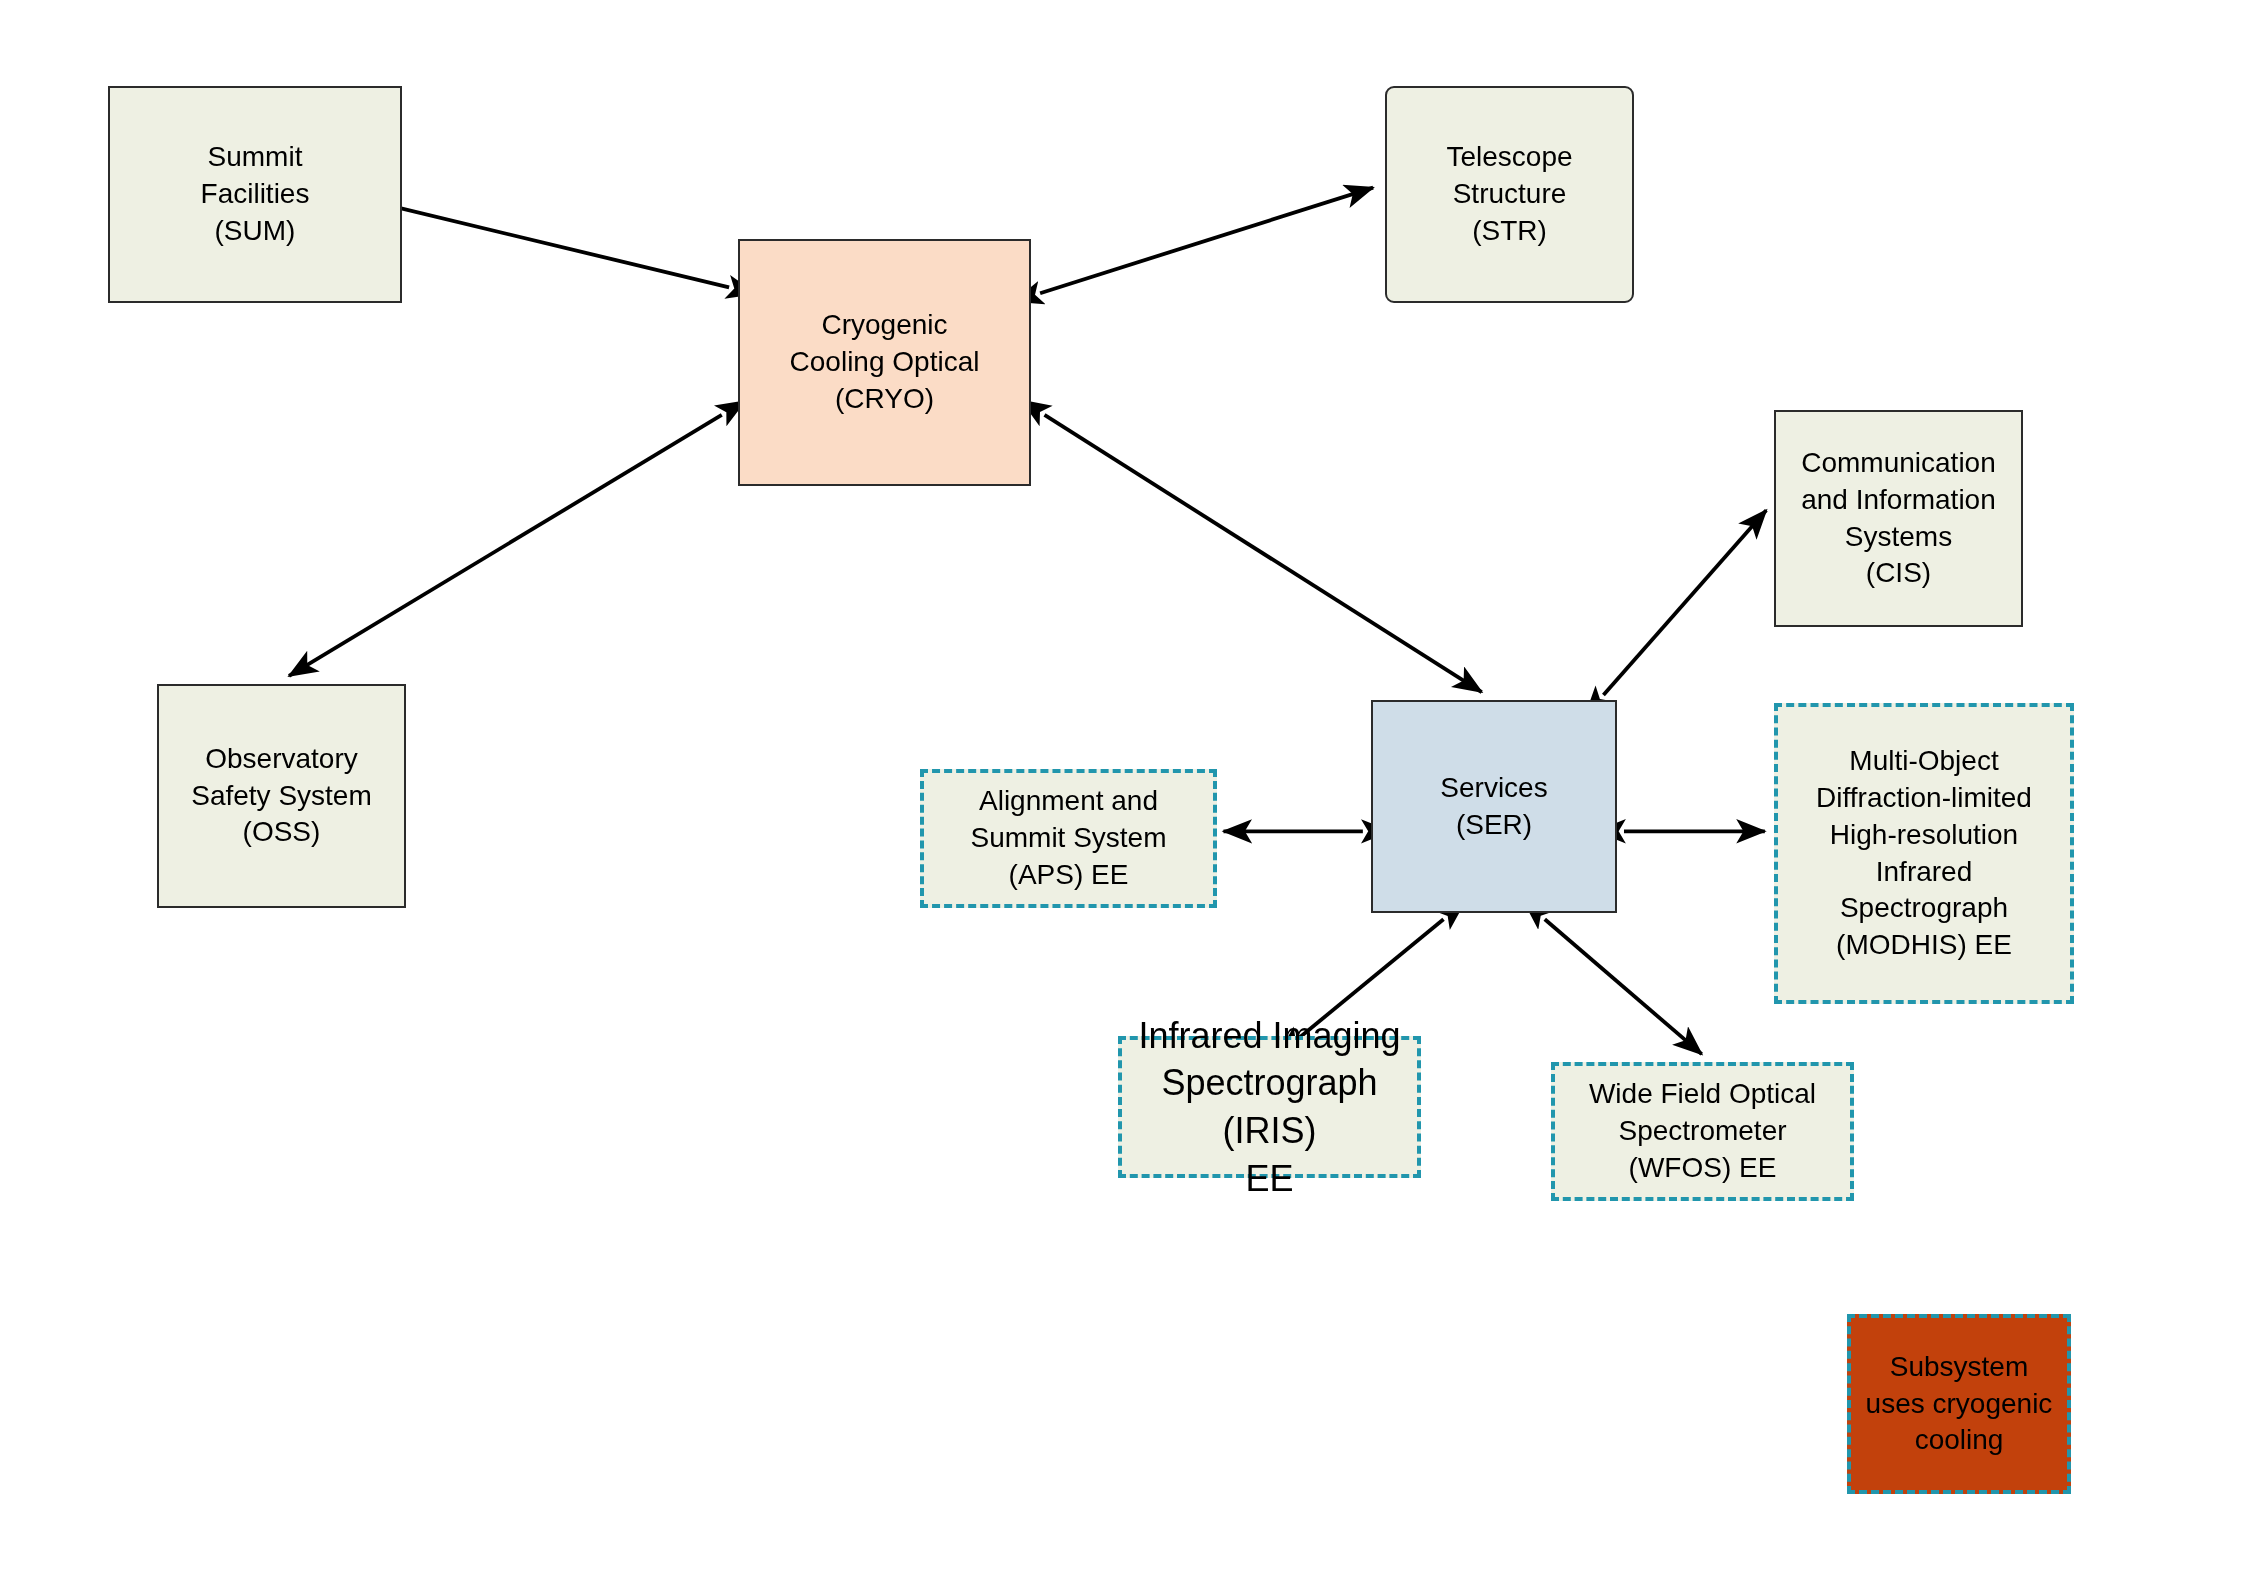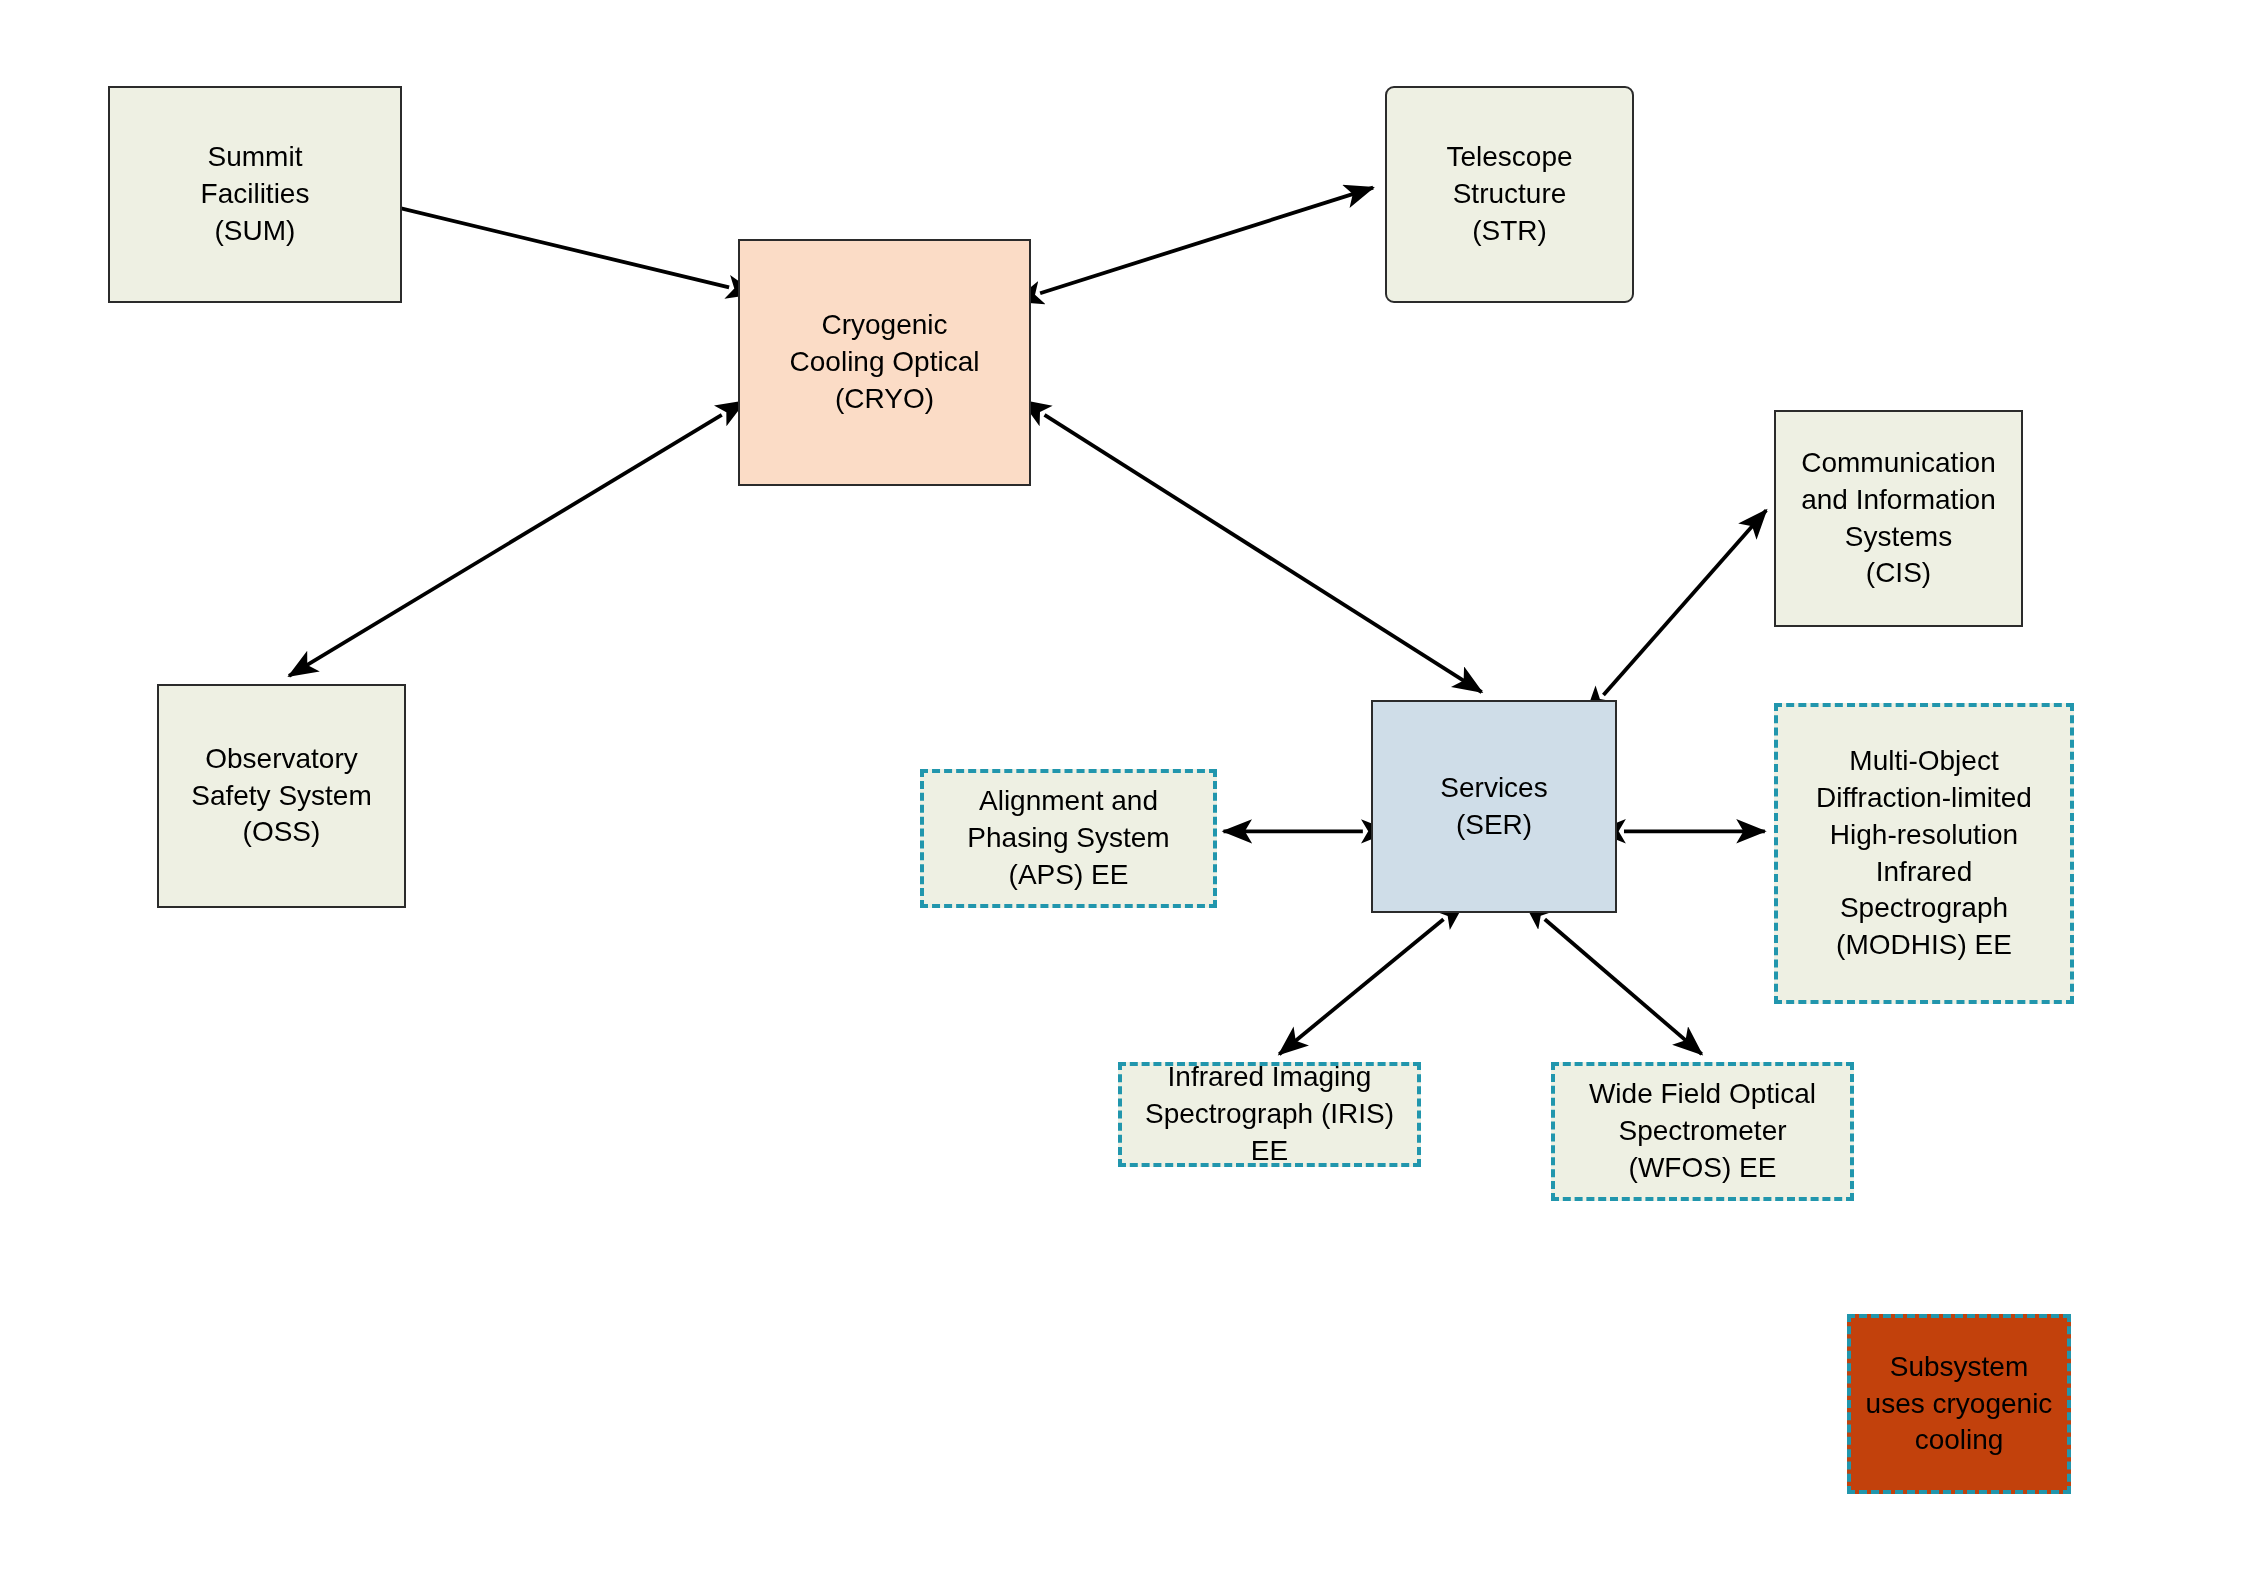--- a/index.html
+++ b/index.html
@@ -108,31 +108,31 @@
 
   <div class="node node-solid" style="left:1774px; top:410px; width:249px; height:217px; font-size:28px;">Communication
 and Information
 Systems
 (CIS)</div>
 
   <div class="node node-ser" style="left:1371px; top:700px; width:246px; height:213px; font-size:28px;">Services
 (SER)</div>
 
   <div class="node node-dashed" style="left:920px; top:769px; width:297px; height:139px; font-size:28px;">Alignment and
-Phasing System
+Summit System
 (APS) EE</div>
 
   <div class="node node-dashed" style="left:1774px; top:703px; width:300px; height:301px; font-size:28px;">Multi-Object
 Diffraction-limited
 High-resolution
 Infrared
 Spectrograph
 (MODHIS) EE</div>
 
-  <div class="node node-dashed" style="left:1118px; top:1062px; width:303px; height:105px; font-size:28px;">Infrared Imaging
+  <div class="node node-dashed" style="left:1118px; top:1036px; width:303px; height:142px; font-size:36px;">Infrared Imaging
 Spectrograph (IRIS)
 EE</div>
 
   <div class="node node-dashed" style="left:1551px; top:1062px; width:303px; height:139px; font-size:28px;">Wide Field Optical
 Spectrometer
 (WFOS) EE</div>
 
   <div class="node legend" style="left:1847px; top:1314px; width:224px; height:180px; font-size:28px;">Subsystem
 uses cryogenic
 cooling</div>

